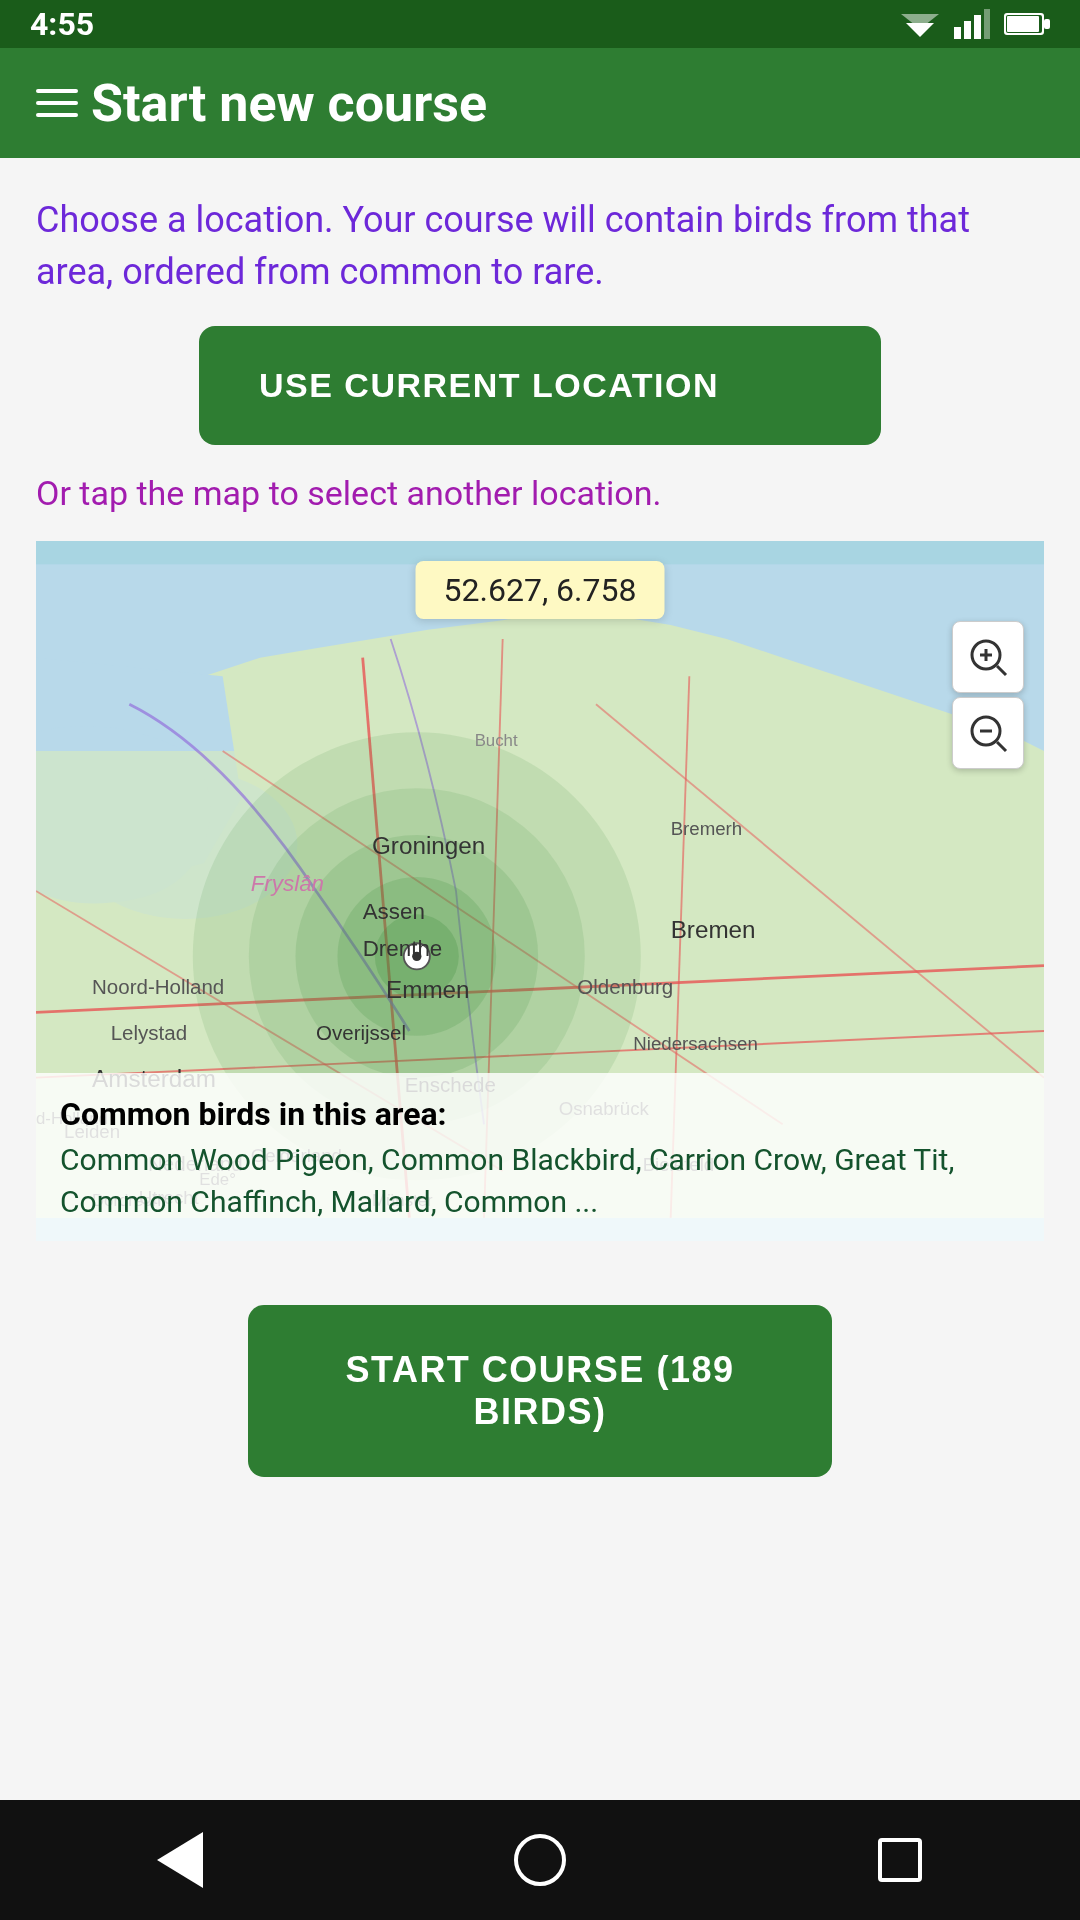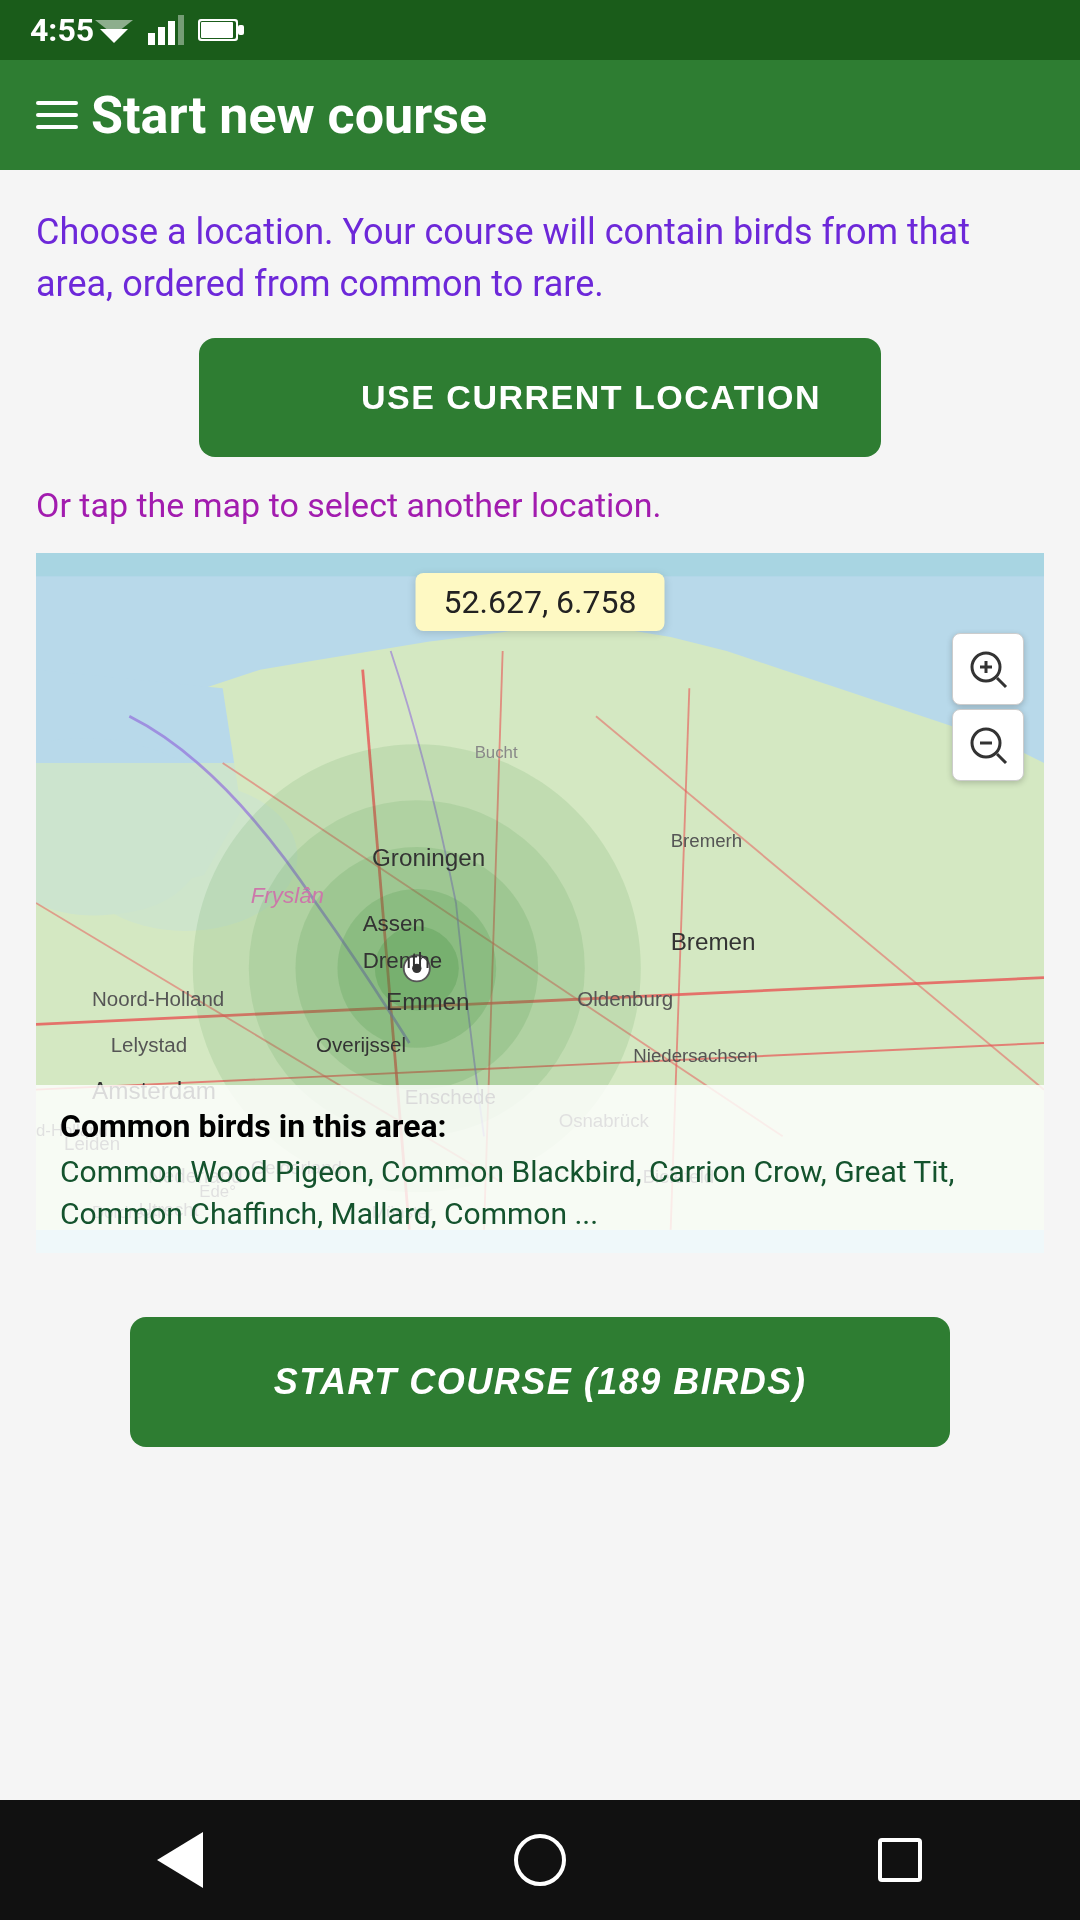--- a/index.html
+++ b/index.html
@@ -9,23 +9,24 @@
       min-height: 1920px;
       font-family: 'Roboto', Arial, sans-serif;
       background: #f5f5f5;
       display: flex;
       flex-direction: column;
     }
 
     
     .status-bar {
       background: #1a5c1a;
-      height: 60px;
-      display: flex;
-      align-items: center;
+      height: 48px;
+      display: flex;
+      align-items: center;
+      justify-content: space-between;
       padding: 0 30px;
     }
     .status-time {
       color: white;
       font-size: 32px;
       font-weight: bold;
     }
     .status-icons {
       display: flex;
       align-items: center;
@@ -85,21 +86,21 @@
       border: none;
       border-radius: 16px;
       color: white;
       font-size: 34px;
       font-weight: bold;
       letter-spacing: 1.5px;
       padding: 40px 60px;
       cursor: pointer;
       align-self: center;
       width: 682px;
-      text-align: right;
+      text-align: left;
     }
 
     .or-text {
       font-size: 34px;
       color: #a21caf;
     }
 
     
     .map-container {
       position: relative;
@@ -184,24 +185,23 @@
       background: #2e7d32;
       border: none;
       border-radius: 16px;
       color: white;
       font-size: 36px;
       font-weight: bold;
       letter-spacing: 1.5px;
       padding: 44px 60px;
       cursor: pointer;
       align-self: center;
-      width: 820px;
+      width: 584px;
       text-align: center;
       margin: 36px auto 20px auto;
-      font-style: italic;
     }
 
     
     .bottom-nav {
       background: #111;
       height: 120px;
       display: flex;
       align-items: center;
       justify-content: space-around;
       margin-top: auto;

